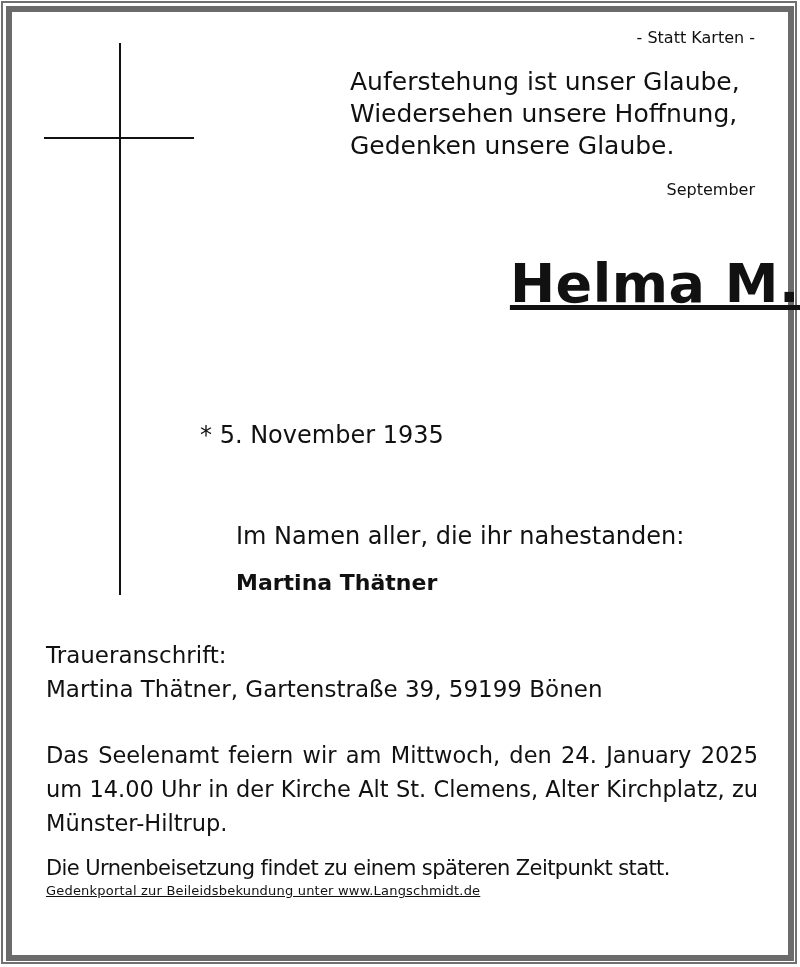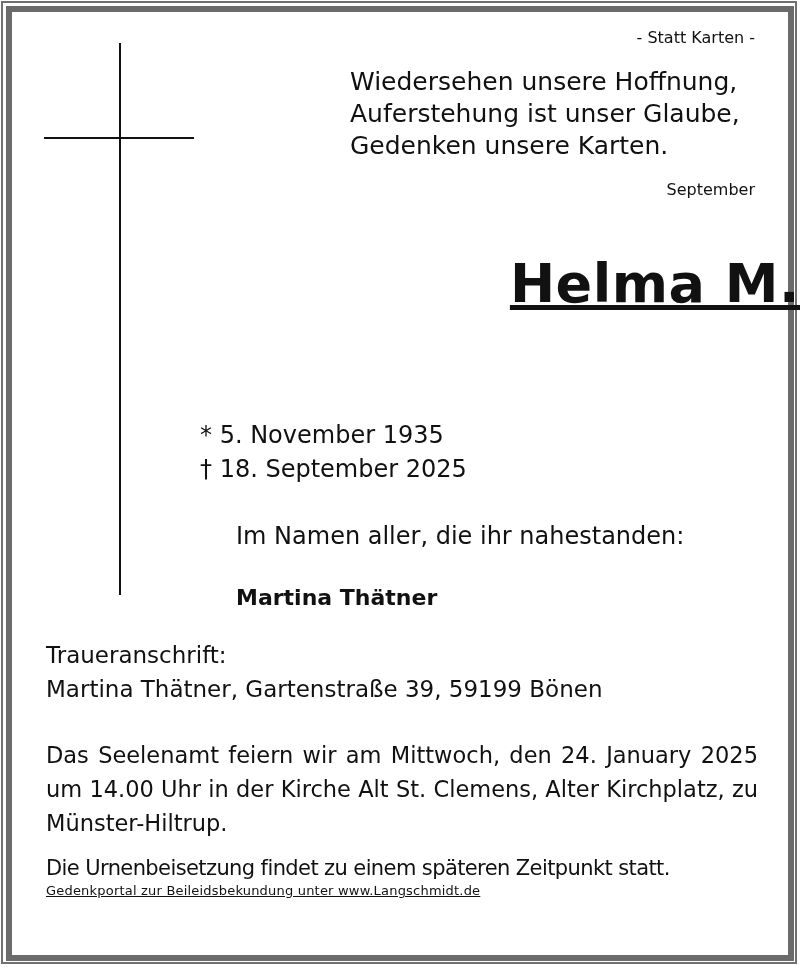--- a/index.html
+++ b/index.html
@@ -9,53 +9,52 @@
     .inner { position:absolute; left:6px; top:6px; width:788px; height:955px; border:6px solid #6b6b6b; box-sizing:border-box; background:#fff; }
     .abs { position:absolute; white-space:nowrap; }
     .cross-v { position:absolute; left:119px; top:43px; width:2px; height:552px; background:#111; }
     .cross-h { position:absolute; left:44px; top:137px; width:150px; height:2px; background:#111; }
     .statt { right:45px; top:28px; font-size:16px; text-align:right; }
     .quote { left:350px; top:66px; font-size:25px; line-height:32px; }
     .author { right:45px; top:180px; font-size:16px; }
     .name { left:200px; width:600px; text-align:right; font-size:54px; line-height:76px; top:246px; font-weight:bold; letter-spacing:0.5px;text-decoration:underline; }
     .dates { left:200px; width:600px; text-align:left; top:418px; font-size:24px; line-height:34px; }
     .namens { left:236px; top:522px; font-size:24px; }
-    .signer { left:236px; top:570px; font-size:22px; font-weight:bold;margin-top:15px; }
+    .signer { left:236px; top:570px; font-size:22px; font-weight:bold; }
     .addr { left:46px; top:638px; font-size:23px; line-height:34px; }
     .service { left:46px; top:738px; font-size:22.5px; line-height:34px; width:712px; white-space:normal; text-align:justify; }
     .urn { left:46px; top:856px; font-size:21px; letter-spacing:-0.6px; }
     .portal { left:46px; top:883px; font-size:13px; letter-spacing:0.2px;text-decoration:underline; }
   </style>
 </head>
 <body>
 
 <div class="outer"></div>
 <div class="inner"></div>
 
 <div>
   <div class="cross-v"></div>
   <div class="cross-h"></div>
 </div>
 
 <div class="abs statt">- Statt Karten -</div>
 
 <div class="abs quote">
+  <div>Auferstehung ist unser Glaube,</div>
   <div>Wiedersehen unsere Hoffnung,</div>
-  <div>Auferstehung ist unser Glaube,</div>
-  <div>Gedenken unsere Karten.</div>
+  <div>Gedenken unsere Glaube.</div>
 </div>
 <div class="abs author">September</div>
 
 <div class="abs name">
   <div>Helma M.</div>
 </div>
 
 <div class="abs dates">
   <div>* 5. November 1935</div>
-  <div>† 18. September 2025</div>
 </div>
 
 <div class="abs namens">Im Namen aller, die ihr nahestanden:</div>
 <div class="abs signer">Martina Thätner</div>
 
 <div class="abs addr">
   <div>Traueranschrift:</div>
   <div>Martina Thätner, Gartenstraße 39, 59199 Bönen</div>
 </div>
 

